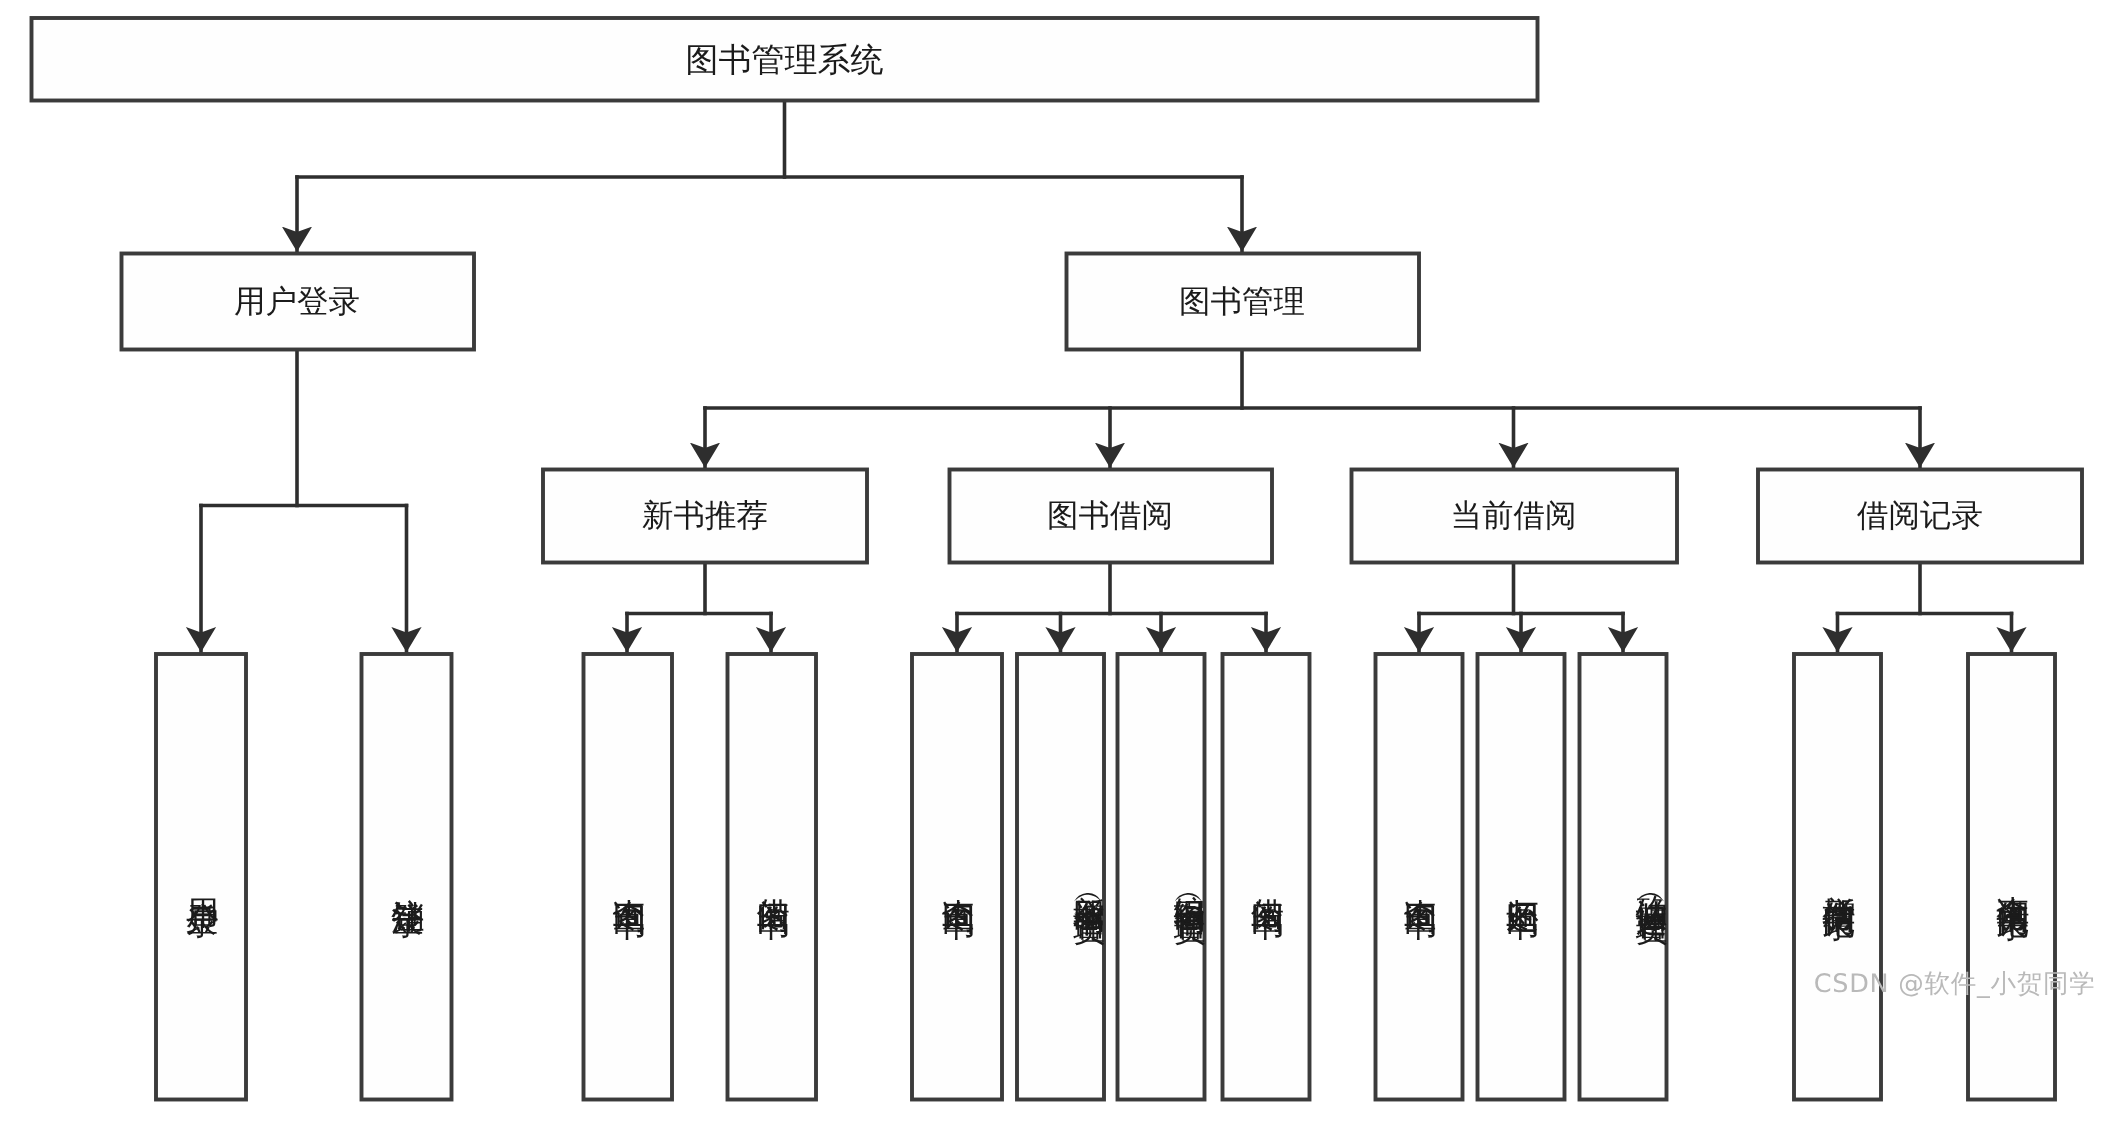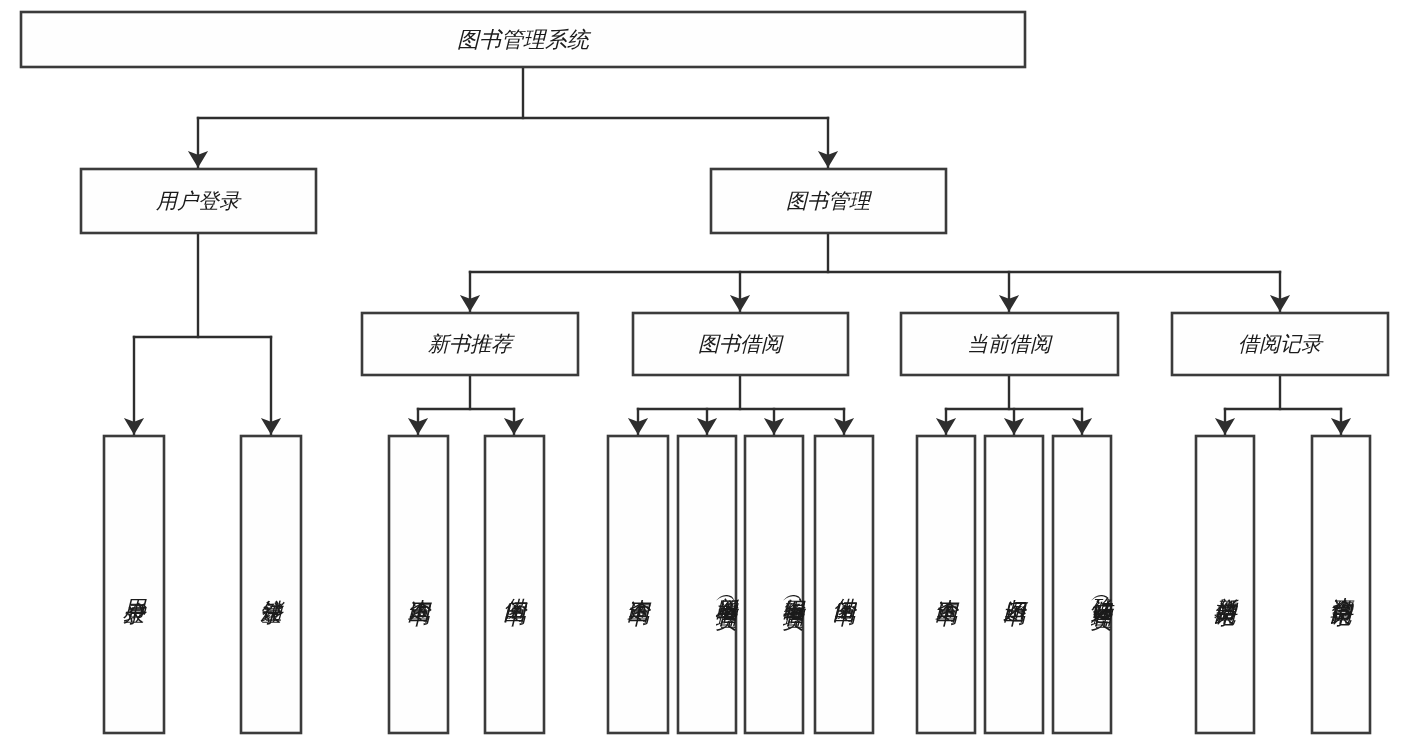--- a/index.html
+++ b/index.html
@@ -12,21 +12,20 @@
     height: 747px;
     font-family: "DejaVu Sans", "Liberation Sans", sans-serif;
     overflow: hidden;
     position: relative;
   }
   #diagram-root {
     position: relative;
     width: 1405px;
     height: 671px;
     background: #ffffff;
-    font-style: italic;
   }
   svg.diagram-svg {
     position: absolute;
     left: 0;
     top: 0;
     width: 1405px;
     height: 747px;
   }
   .node-box {
     fill: #fefefe;
@@ -191,13 +190,14 @@
   <div class="vlabel" style="left:608px;  top:436px; width:60px; height:297px;">查询图书</div>
   <div class="vlabel" style="left:678px;  top:436px; width:58px; height:297px; font-size:21px; align-items:flex-start; padding-top:8px; box-sizing:border-box;">新增图书（管理员）</div>
   <div class="vlabel" style="left:745px;  top:436px; width:58px; height:297px; font-size:21px; align-items:flex-start; padding-top:8px; box-sizing:border-box;">编辑图书（管理员）</div>
   <div class="vlabel" style="left:815px;  top:436px; width:58px; height:297px;">借阅图书</div>
   <div class="vlabel" style="left:917px;  top:436px; width:58px; height:297px;">查询图书</div>
   <div class="vlabel" style="left:985px;  top:436px; width:58px; height:297px;">归还图书</div>
   <div class="vlabel" style="left:1053px; top:436px; width:58px; height:297px; font-size:21px; align-items:flex-start; padding-top:8px; box-sizing:border-box;">确认归还（管理员）</div>
   <div class="vlabel" style="left:1196px; top:436px; width:58px; height:297px;">新增借阅记录</div>
   <div class="vlabel" style="left:1312px; top:436px; width:58px; height:297px;">查询借阅记录</div>
 
+  <div class="watermark">CSDN @软件_小贺同学</div>
 </div>
 
 </body></html>

